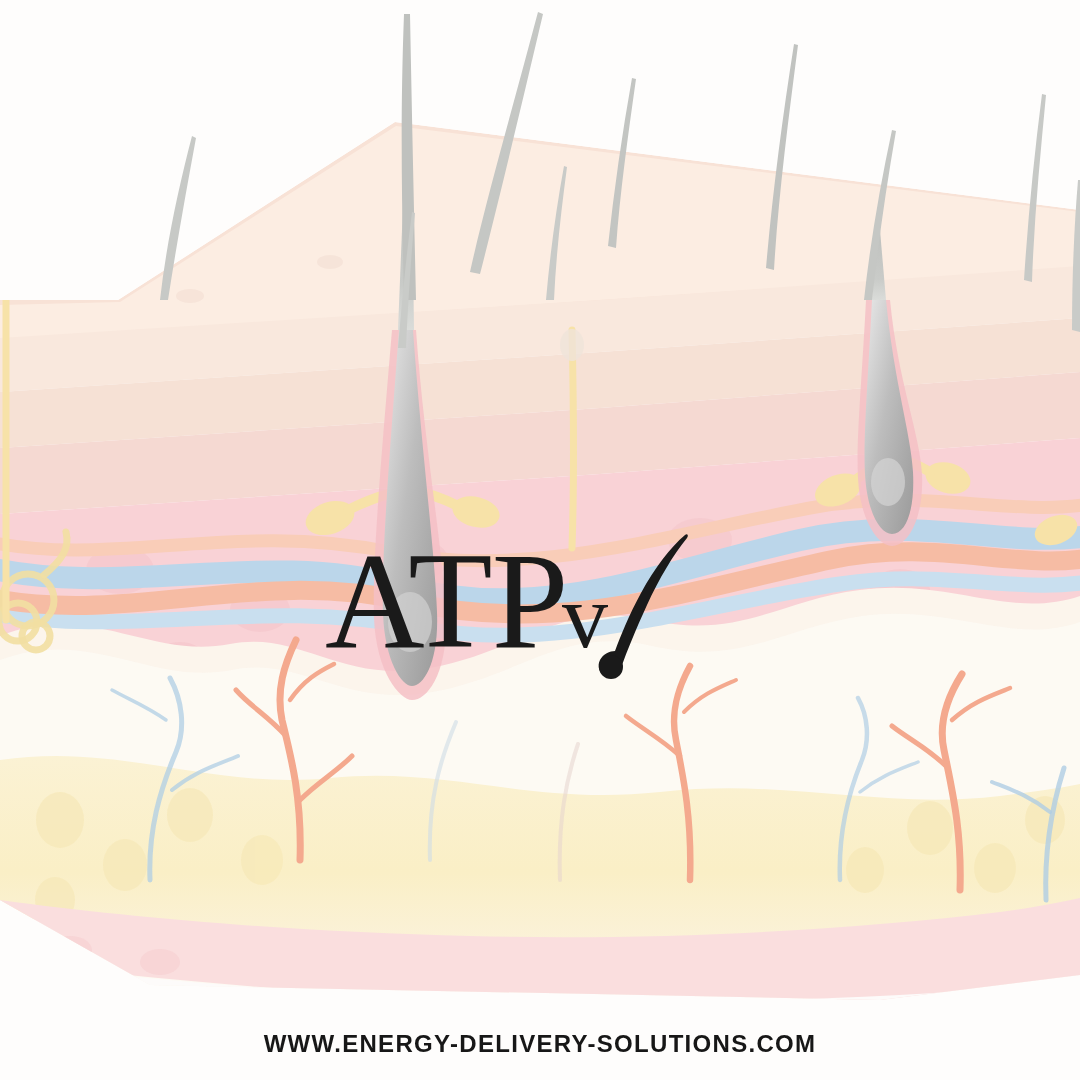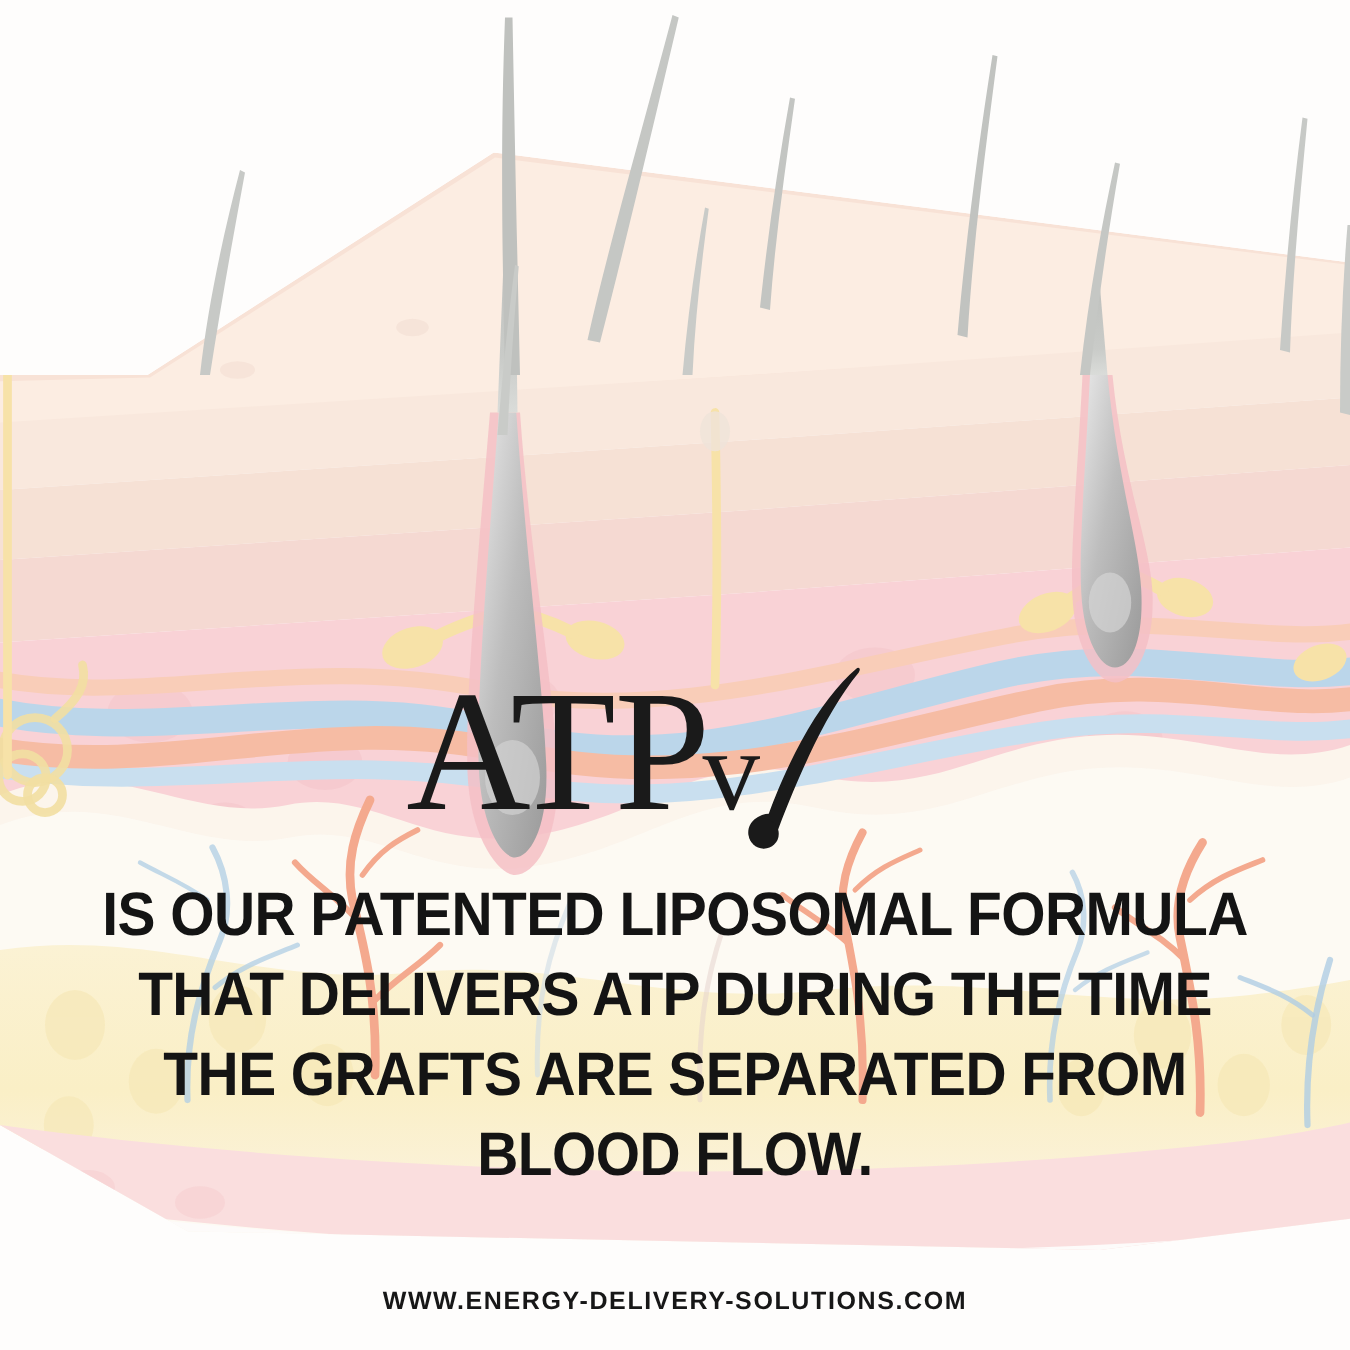--- a/index.html
+++ b/index.html
@@ -21,21 +21,21 @@
     color:#141414;
     transform:scaleX(0.93);
     transform-origin:center;
     white-space:nowrap;
   }
 
   #footer{top:1030px;}
   #footer .url{
     font-family:"Liberation Sans",sans-serif;
     font-weight:bold;
-    font-size:20px;
+    font-size:24px;
     letter-spacing:1.3px;
     color:#171717;
     white-space:nowrap;
   }
 </style>
 </head>
 <body>
 
 <div id="poster">
 
@@ -232,24 +232,18 @@
       <text x="0" y="124" font-family="'Liberation Serif','DejaVu Serif',serif" font-size="138" fill="#1A1A1A" letter-spacing="-1">ATP</text>
       <text x="237" y="124" font-family="'Liberation Serif','DejaVu Serif',serif" font-size="92" fill="#1A1A1A">v</text>
       <path d="M290,128 C296,112 304,92 316,70 C330,44 346,24 360,12
                C362,10 364,12 362,15 C348,32 334,56 322,82
                C311,106 302,128 296,145 C293,153 286,156 280,153
                C274,150 272,143 275,137 C278,131 285,128 290,128 Z" fill="#1A1A1A"></path>
       <circle cx="286" cy="144" r="12" fill="#1A1A1A"></circle>
     </svg>
   </div>
 
-  <div id="headline" class="overlay">
-    <div class="line">IS OUR PATENTED LIPOSOMAL FORMULA</div>
-    <div class="line">THAT DELIVERS ATP DURING THE TIME</div>
-    <div class="line">THE GRAFTS ARE SEPARATED FROM</div>
-    <div class="line">BLOOD FLOW.</div>
-  </div>
 
   <div id="footer" class="overlay">
     <div class="url">WWW.ENERGY-DELIVERY-SOLUTIONS.COM</div>
   </div>
 
 </div>
 
 </body></html>

